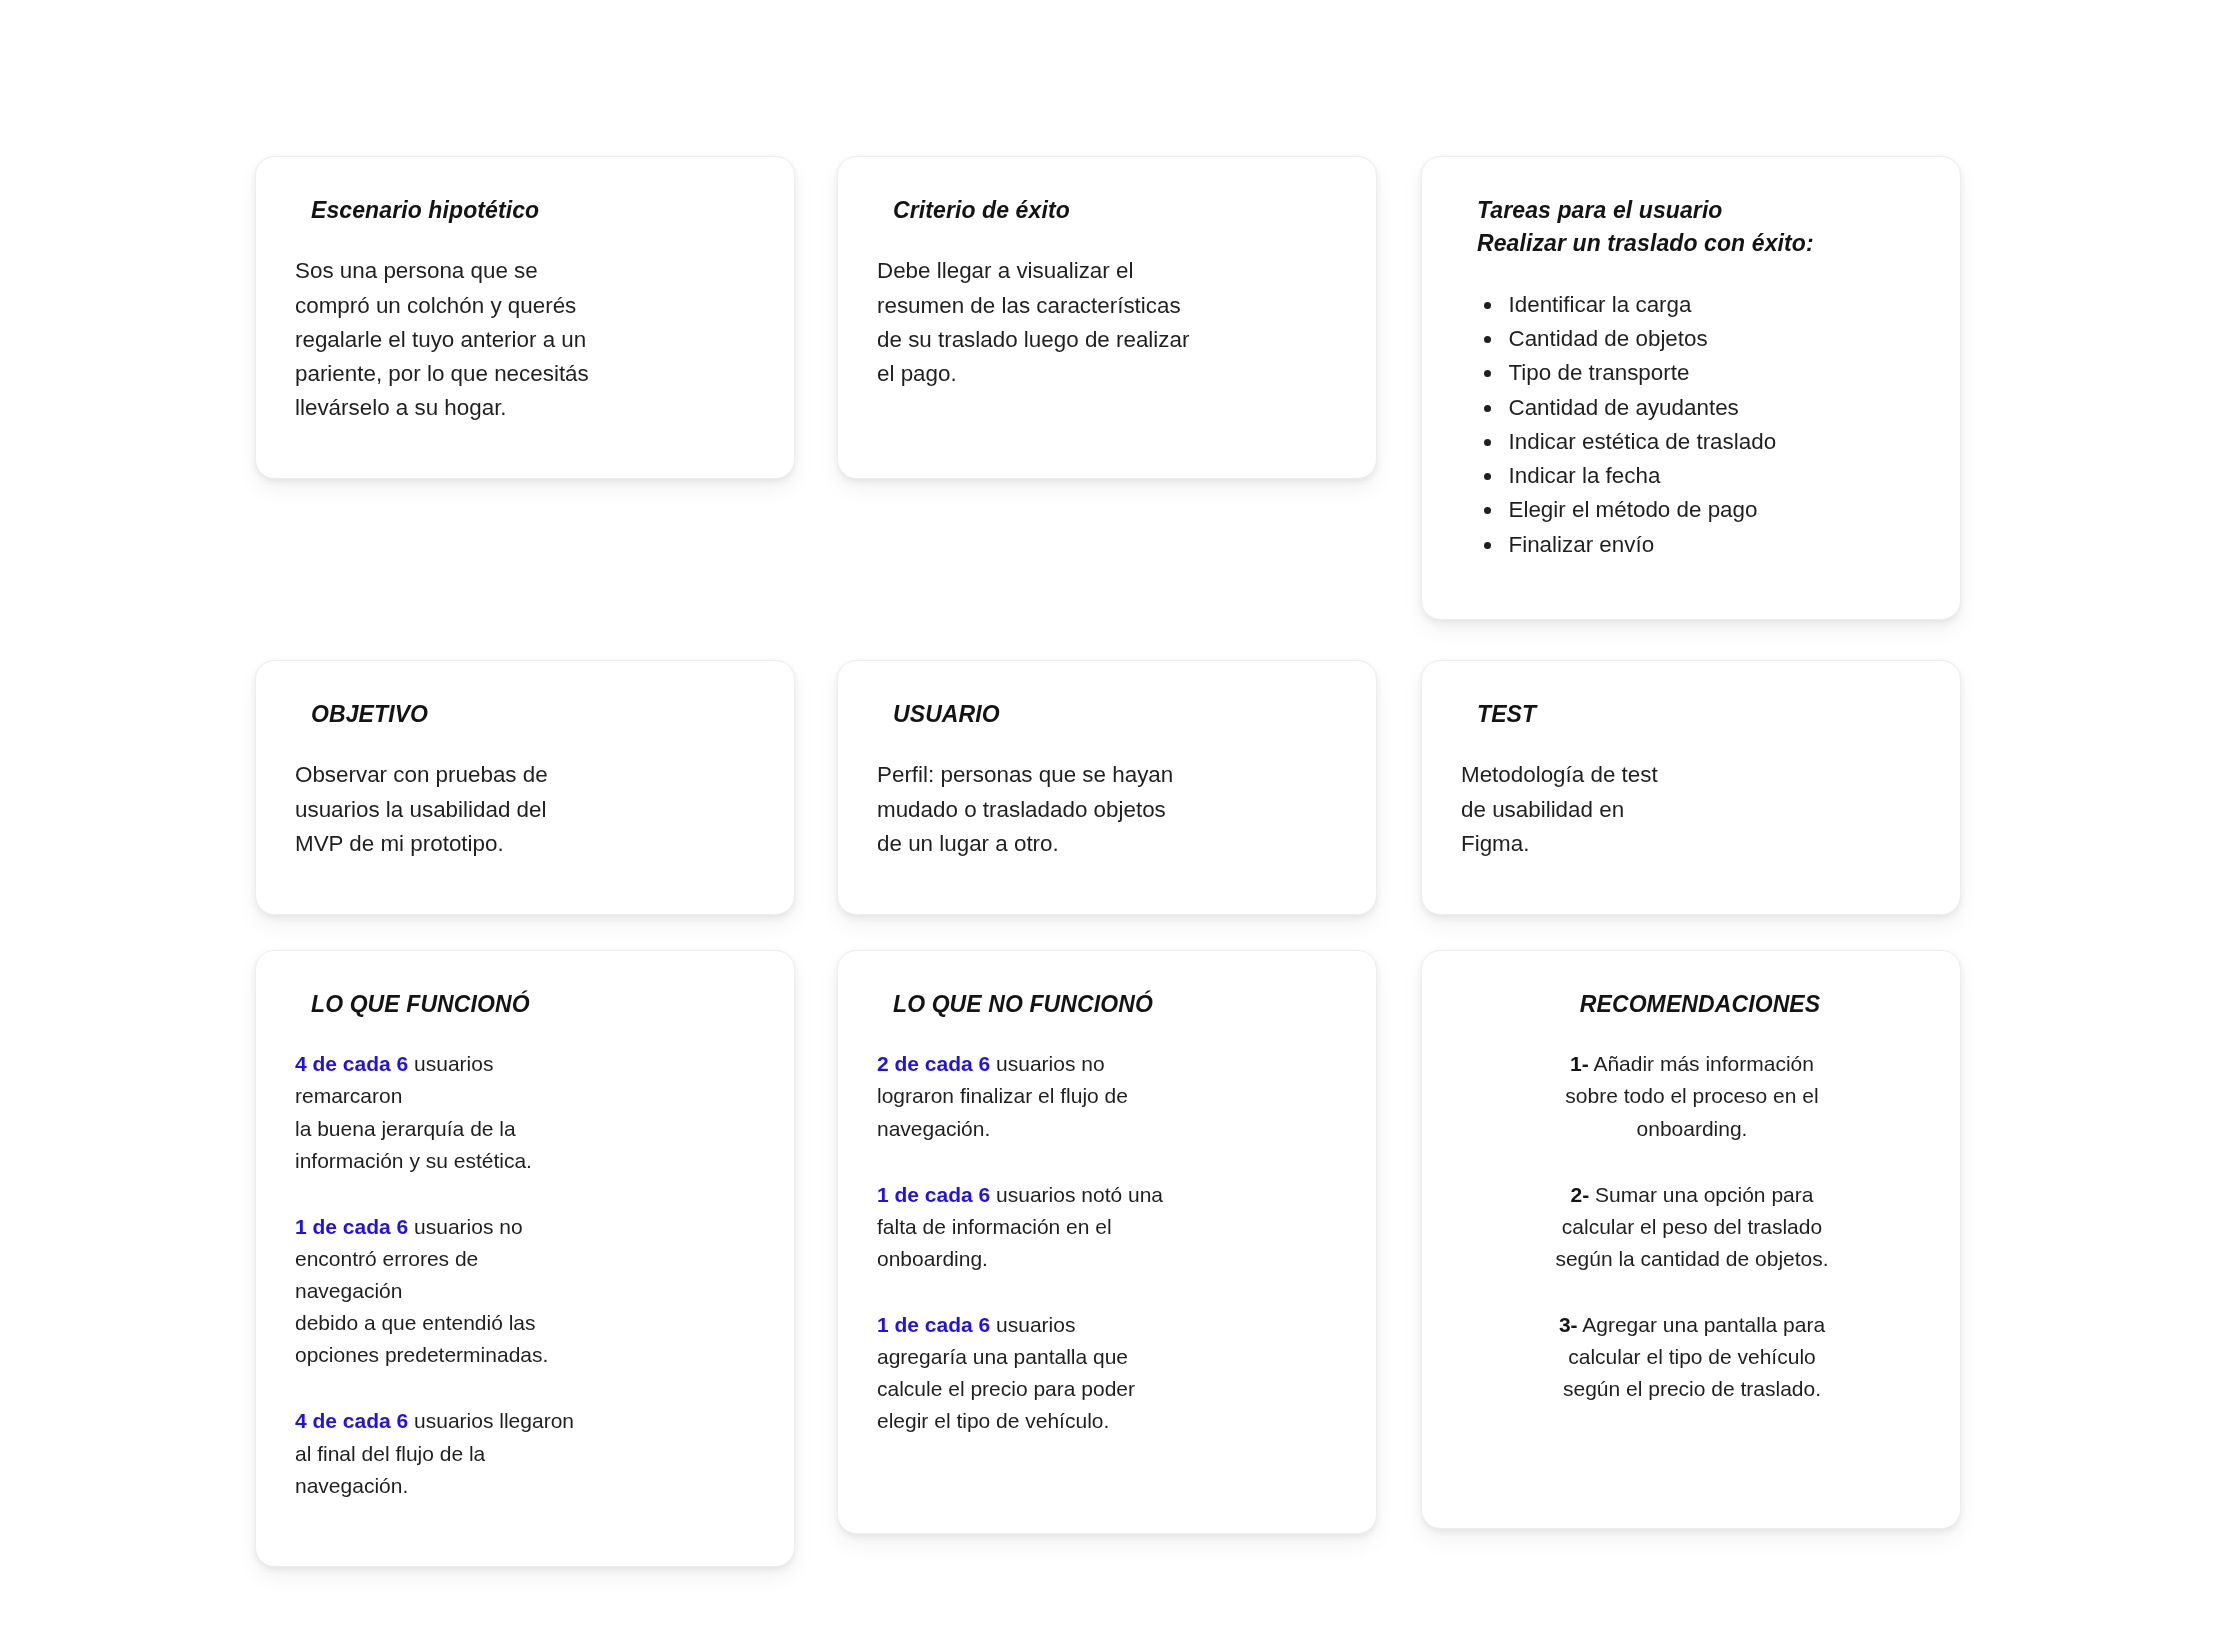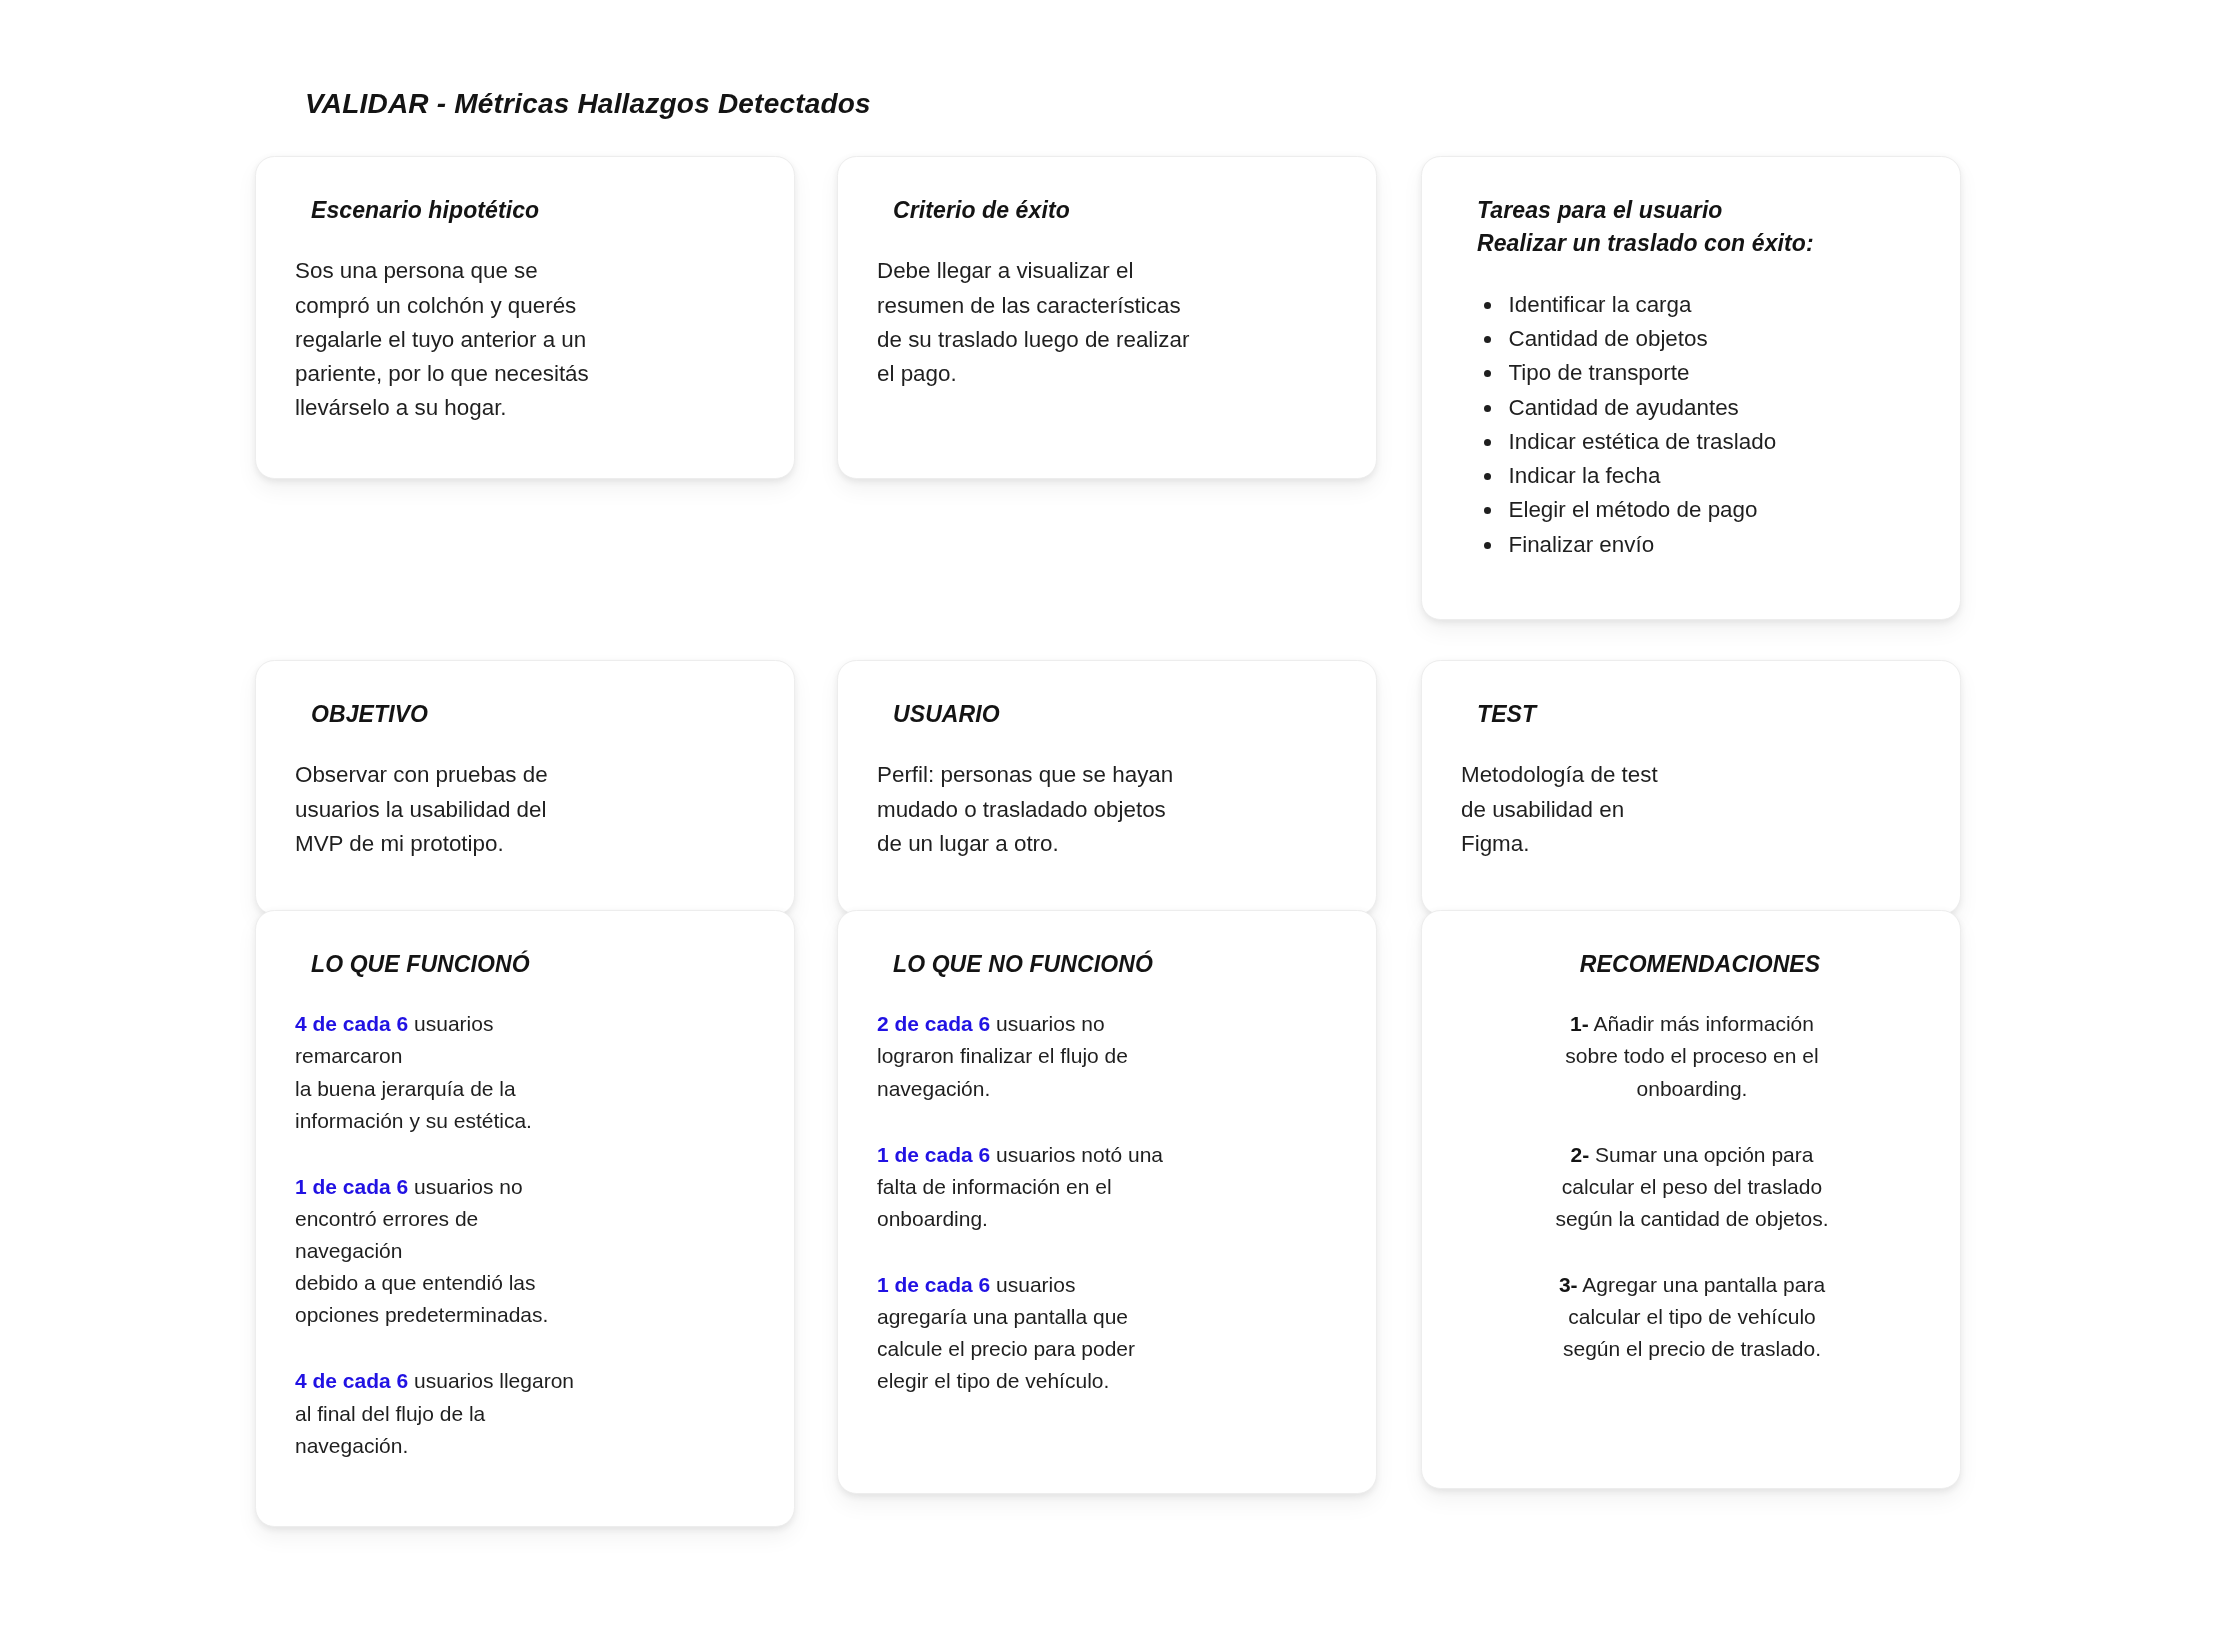--- a/index.html
+++ b/index.html
@@ -69,31 +69,30 @@
   .c2 { left: 837px; width: 540px; }
   .c3 { left: 1421px; width: 540px; }
 
   .r1       { top: 156px; }
   .card-escenario,
   .card-criterio  { min-height: 323px; }
   .card-tareas    { min-height: 464px; }
 
   .r2       { top: 660px; min-height: 255px; }
 
-  .r3              { top: 910px; }
+  .r3              { top: 950px; }
   .card-funciono   { min-height: 617px; }
   .card-nofunciono { min-height: 584px; }
   .card-recomendaciones { min-height: 579px; text-align: center; }
 </style>
 </head>
 <body>
 
 <div class="canvas">
 
-  <h1 class="page-title">VALIDAR - Métricas Hallazgos Detectados</h1>
 
   <section class="card c1 r1 card-escenario">
     <h2 class="card-heading">Escenario hipotético</h2>
     <div class="card-body">Sos una persona que se
 compró un colchón y querés
 regalarle el tuyo anterior a un
 pariente, por lo que necesitás
 llevárselo a su hogar.</div>
   </section>
 

